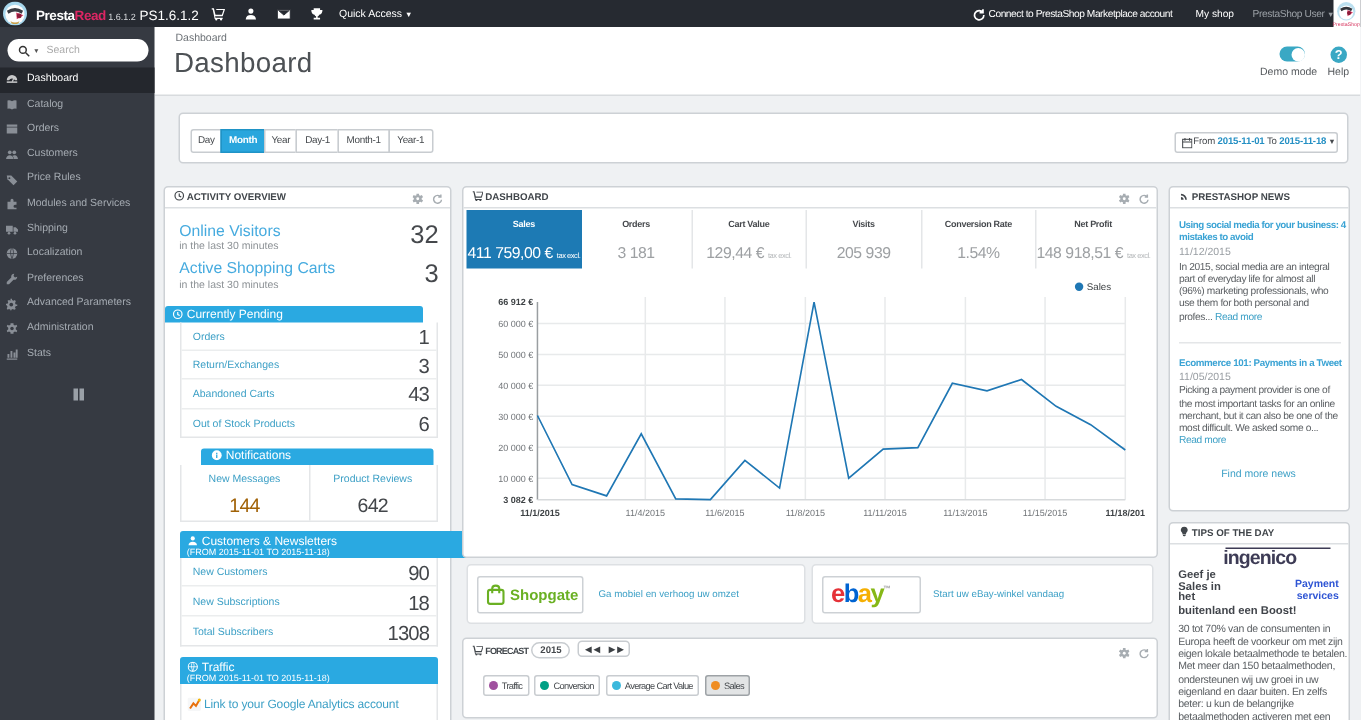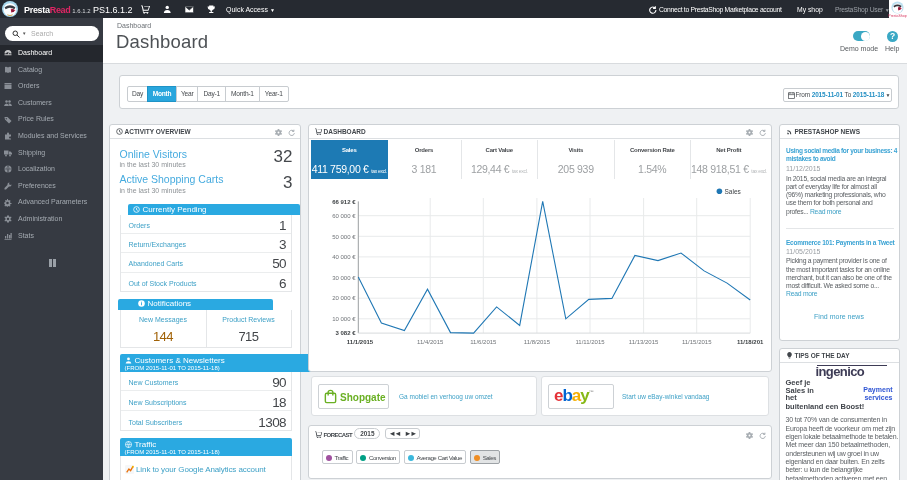--- a/index.html
+++ b/index.html
@@ -165,55 +165,55 @@
         <path d="M13.5 5.5 A6 6 0 1 0 14.5 9.5 M13.5 1.5 v4 h-4"></path>
       </svg>
   </div>
   <div class="abs" style="left:10px;top:22.5px;font-size:10.5px;color:#46abdf">Online Visitors</div>
   <div class="abs" style="right:7px;top:23px;font-size:17px;line-height:1;color:#45484c">32</div>
   <div class="abs" style="left:10px;top:36px;font-size:7px;color:#8d9296">in the last 30 minutes</div>
   <div class="abs" style="left:10px;top:48px;font-size:10.5px;color:#46abdf">Active Shopping Carts</div>
   <div class="abs" style="right:7px;top:48.5px;font-size:17px;line-height:1;color:#45484c">3</div>
   <div class="abs" style="left:10px;top:61.5px;font-size:7px;color:#8d9296">in the last 30 minutes</div>
 
-  <div class="abs bluebar" style="left:18px;top:78.5px;width:172.5px;height:11.5px;font-size:8px;line-height:11.5px;padding-left:5px"><svg style="vertical-align:-1px;margin-right:3px" width="7" height="7" viewBox="0 0 16 16" fill="none" stroke="#fff" stroke-width="1.8">
+  <div class="abs bluebar" style="left:0;top:78.5px;width:172.5px;height:11.5px;font-size:8px;line-height:11.5px;padding-left:5px"><svg style="vertical-align:-1px;margin-right:3px" width="7" height="7" viewBox="0 0 16 16" fill="none" stroke="#fff" stroke-width="1.8">
         <circle cx="8" cy="8" r="6.5"></circle>
         <path d="M8 4.5 V8.5 L11 10"></path>
       </svg>Currently Pending</div>
   <div class="abs" style="left:10px;top:90px;width:172.5px;height:76.5px;border:1px solid #e4e6e8;border-top:none">
     <div class="trow" style="height:19.1px">
         <span class="l">Orders</span>
         <span class="r">1</span>
       </div>
     <div class="trow" style="height:19.1px">
         <span class="l">Return/Exchanges</span>
         <span class="r">3</span>
       </div>
     <div class="trow" style="height:19.1px">
         <span class="l">Abandoned Carts</span>
-        <span class="r">50</span>
+        <span class="r">43</span>
       </div>
     <div class="trow" style="height:19.1px;border-bottom:none">
         <span class="l">Out of Stock Products</span>
         <span class="r">6</span>
       </div>
   </div>
 
-  <div class="abs bluebar" style="left:8px;top:174px;width:155px;height:10.5px;font-size:8px;line-height:10.5px;padding-left:20px"><svg style="vertical-align:-1px;margin-right:3px" width="7" height="7" viewBox="0 0 16 16">
+  <div class="abs bluebar" style="left:24px;top:174px;width:155px;height:10.5px;font-size:8px;line-height:10.5px;padding-left:7px"><svg style="vertical-align:-1px;margin-right:3px" width="7" height="7" viewBox="0 0 16 16">
         <circle cx="8" cy="8" r="7.5" fill="#fff"></circle>
         <path d="M7 4h2v2H7z M7 7h2v5H7z" fill="#2aa9e1"></path>
       </svg>Notifications</div>
   <div class="abs" style="left:10px;top:184.5px;width:172.5px;height:38px;border:1px solid #e4e6e8;border-top:none;font-size:7px;text-align:center">
     <div style="float:left;width:86px;height:100%;border-right:1px solid #e4e6e8">
       <div class="link" style="margin-top:6px">New Messages</div>
       <div style="font-size:13px;color:#a16207;margin-top:6.5px;letter-spacing:-0.5px">144</div>
     </div>
     <div style="float:left;width:84px;height:100%">
       <div class="link" style="margin-top:6px">Product Reviews</div>
-      <div style="font-size:13px;color:#43464a;margin-top:6.5px;letter-spacing:-0.5px">715</div>
+      <div style="font-size:13px;color:#43464a;margin-top:6.5px;letter-spacing:-0.5px">642</div>
     </div>
   </div>
 
   <div class="abs bluebar" style="left:10px;top:228.5px;width:203px;height:18px;font-size:8px;padding:2px 0 0 5px"><svg style="vertical-align:-1px;margin-right:3px" width="7" height="7" viewBox="0 0 16 16" fill="#fff">
         <circle cx="8" cy="4.5" r="3.2"></circle>
         <path d="M1.5 15 Q2 9.5 8 9.5 Q14 9.5 14.5 15 Z"></path>
       </svg>Customers &amp; Newsletters<br><span style="font-size:6px;font-weight:normal;position:relative;top:-1.5px">(FROM 2015-11-01 TO 2015-11-18)</span></div>
   <div class="abs" style="left:10px;top:246.5px;width:172.5px;height:59.2px;border:1px solid #e4e6e8;border-top:none">
     <div class="trow" style="height:19.7px">
         <span class="l">New Customers</span>

